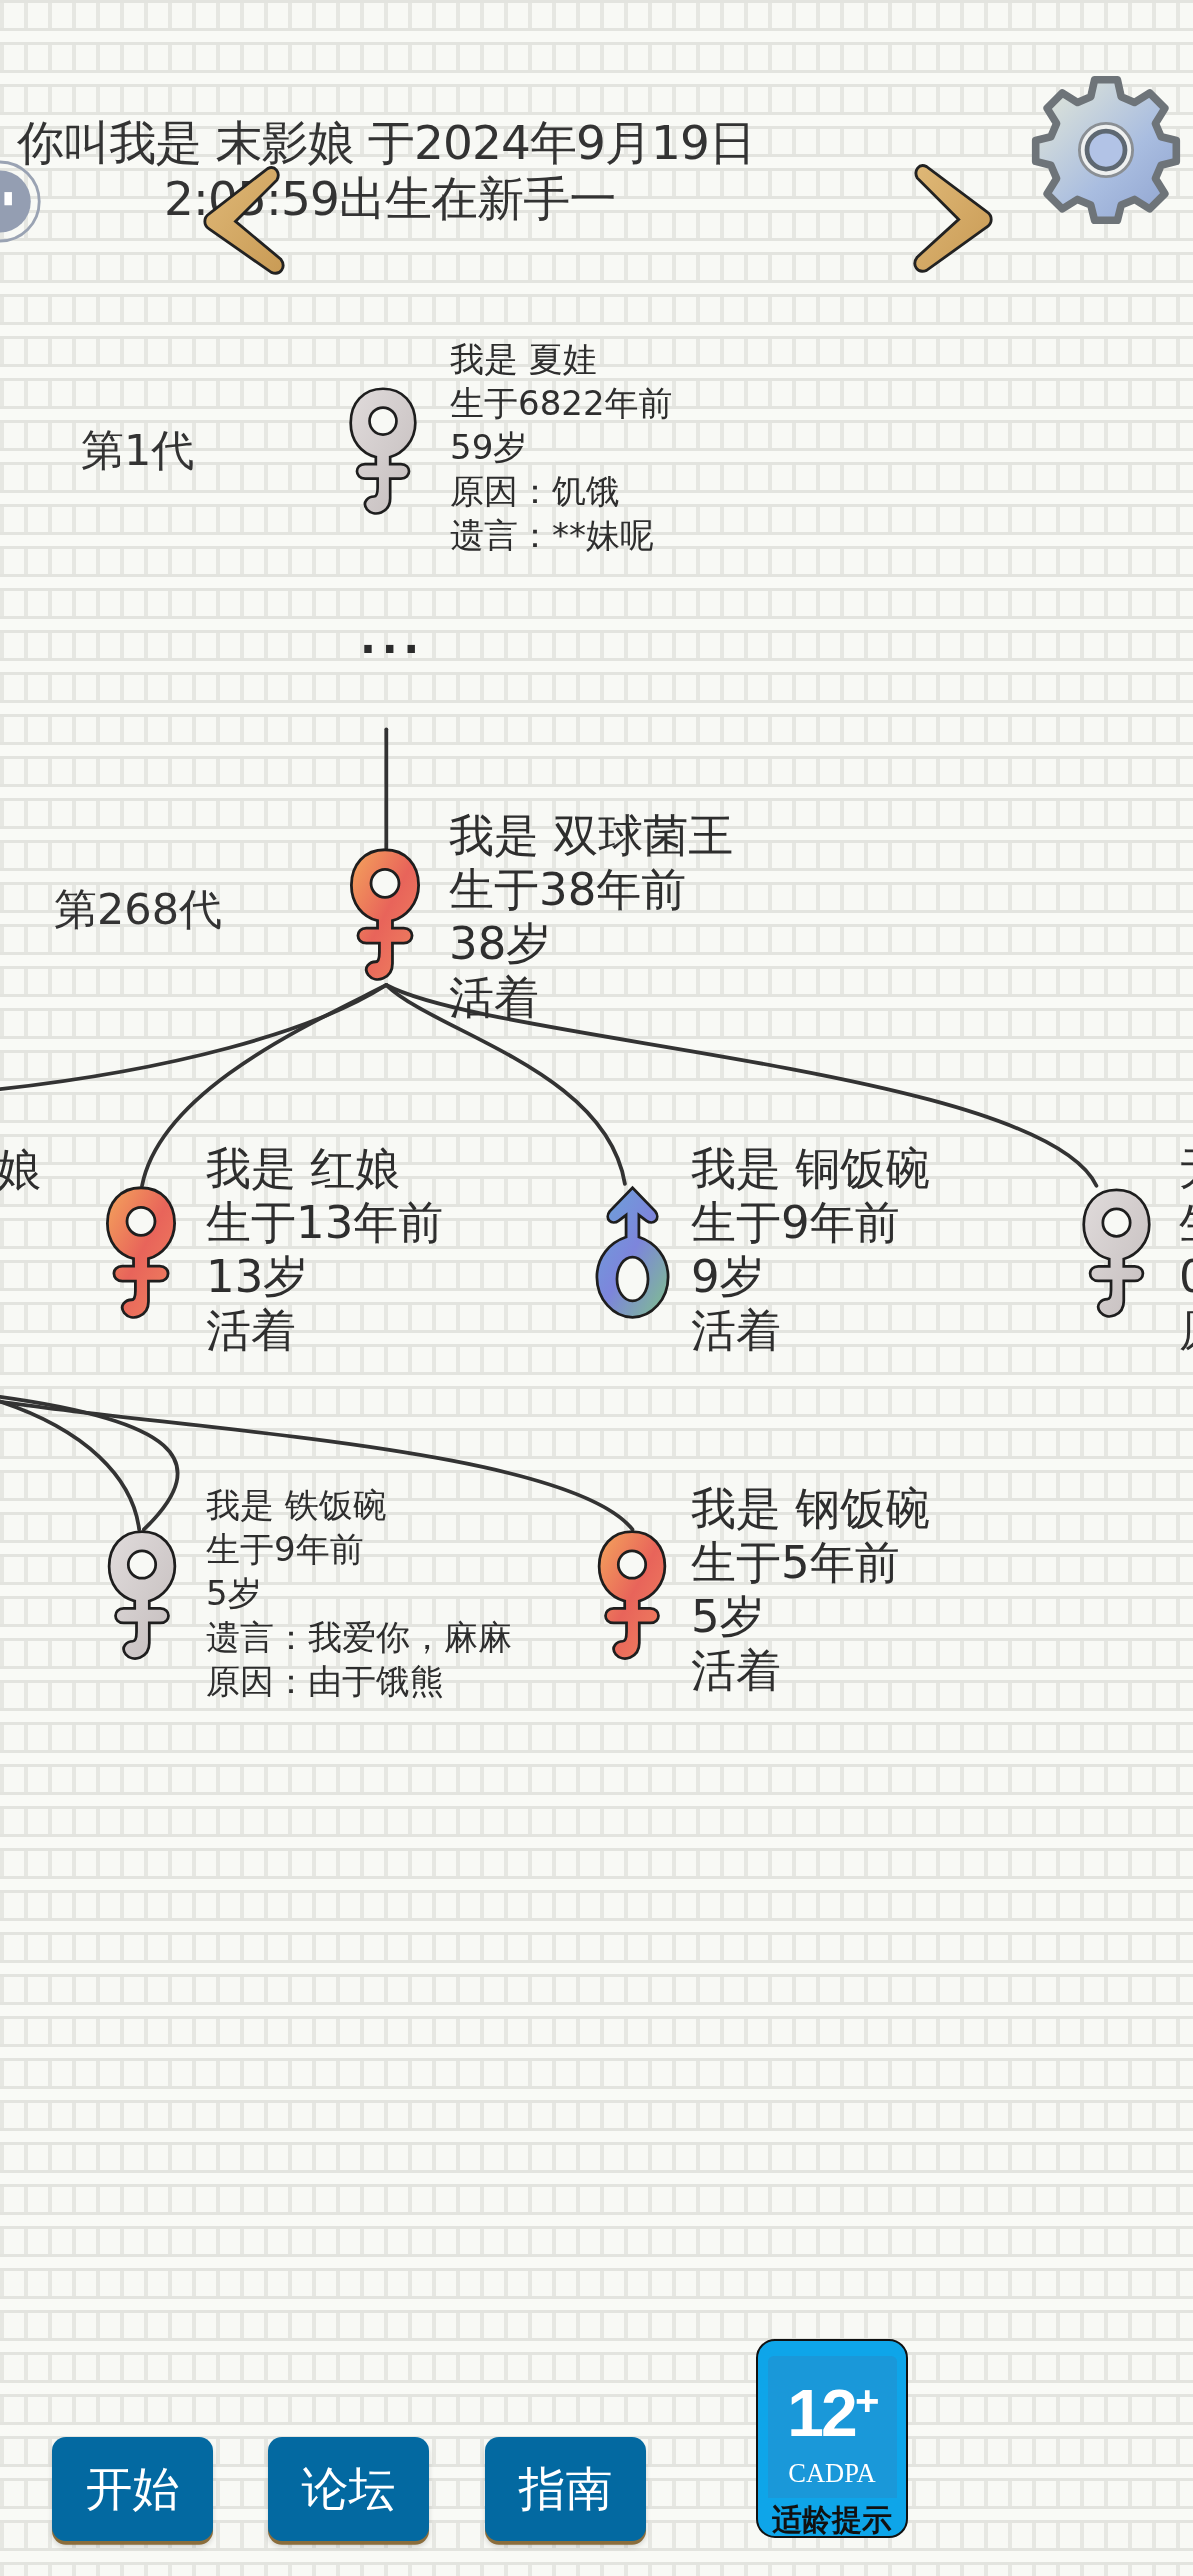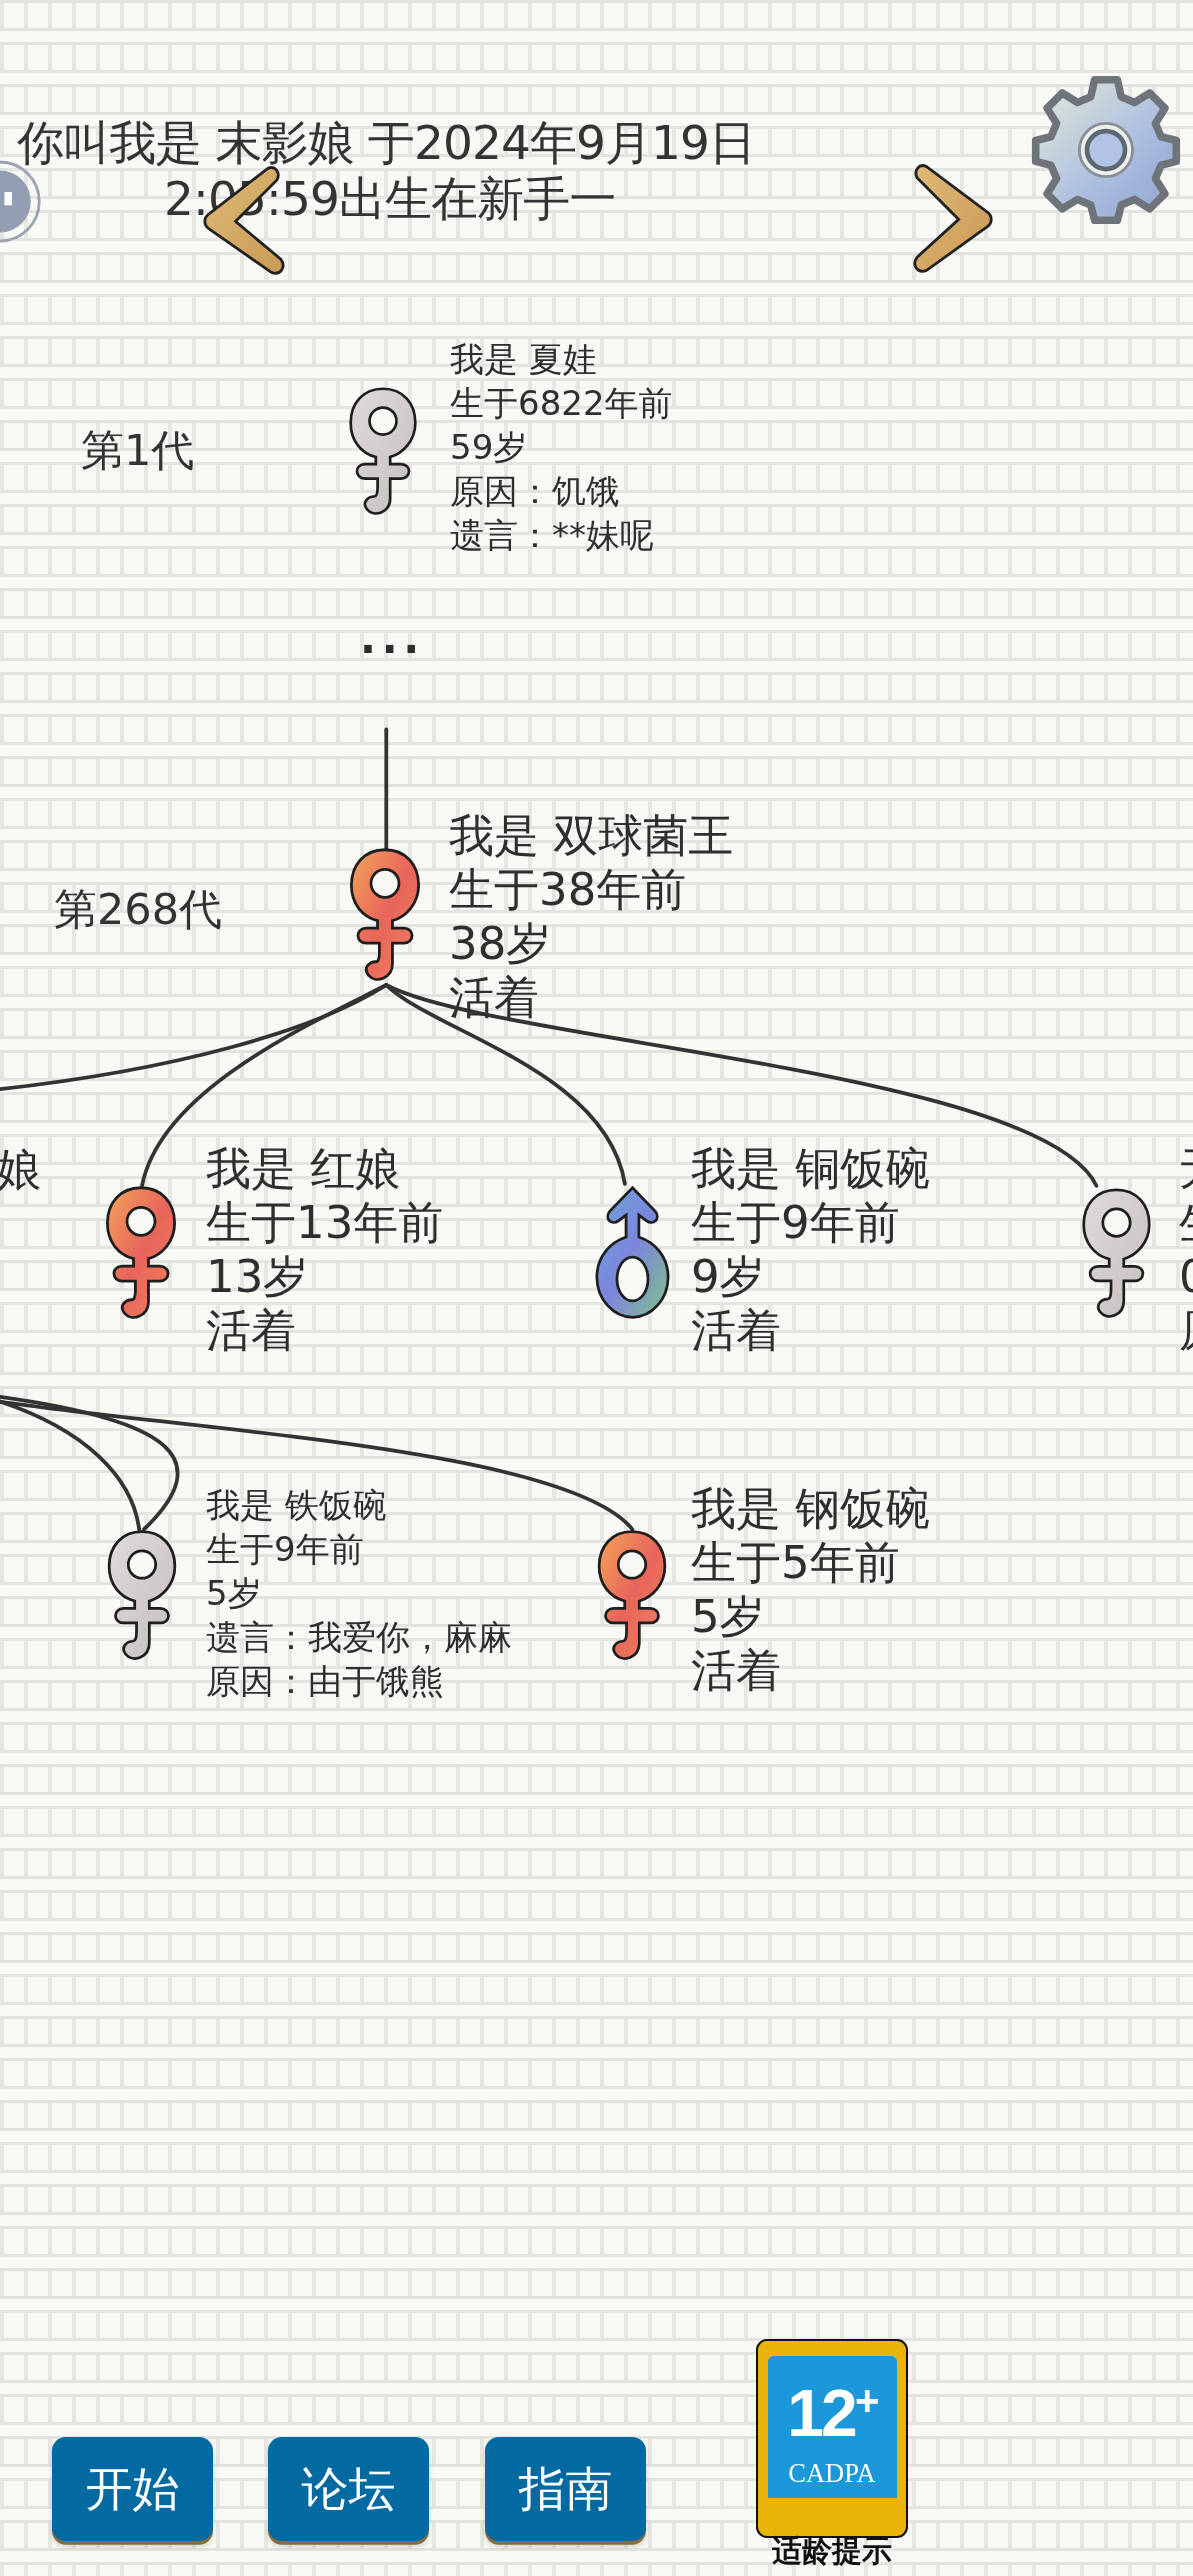--- a/index.html
+++ b/index.html
@@ -22,30 +22,30 @@
   .info.big { font-size:45px; line-height:54px; }
   .btn {
     position:absolute; top:2437px; width:161px; height:104px;
     background:#0369a1; border-radius:14px;
     box-shadow: 0 3.8px 0 #8a6d3c, 0 5.7px 5.7px rgba(0,0,0,0.15);
     color:#fff; font-size:47px; display:flex; align-items:center; justify-content:center;
     cursor:pointer;
   }
   .badge {
     position:absolute; left:756px; top:2339px; width:152px; height:199px;
-    border:2.8px solid #111; border-radius:11px; background:#eab308; box-sizing:border-box;
+    border:2.8px solid #111; border-radius:19px; background:#0ea5e9; box-sizing:border-box;
   }
   .badge-blue {
     position:absolute; left:9.5px; top:15px; width:129px; height:142px;
     background:#1a98d9; border-radius:5.7px 5.7px 0 0;
   }
   .badge-age { position:absolute; left:0; right:0; top:19px; text-align:center; color:#fff; font-size:66px; font-weight:bold; font-family:"Liberation Sans", sans-serif; letter-spacing:-2.8px;}
   .badge-age sup { font-size:42px; vertical-align:21px; }
   .badge-org { position:absolute; left:0; right:0; top:102px; text-align:center; color:#fff; font-size:26.5px; font-family:"Liberation Serif", serif; }
-  .badge-cap { position:absolute; left:0; right:0; top:159px; text-align:center; color:#111; font-size:30px; font-weight:bold;margin-top:31px; }
+  .badge-cap { position:absolute; left:0; right:0; top:159px; text-align:center; color:#111; font-size:30px; font-weight:bold; }
   svg { overflow:visible; }
 </style>
 </head>
 <body>
 
 <svg width="0" height="0" style="position:absolute">
   <defs>
     <linearGradient id="gRed" x1="0" y1="0" x2="1" y2="1">
       <stop offset="0" stop-color="#f4a55c"></stop>
       <stop offset="0.5" stop-color="#e8645a"></stop>

